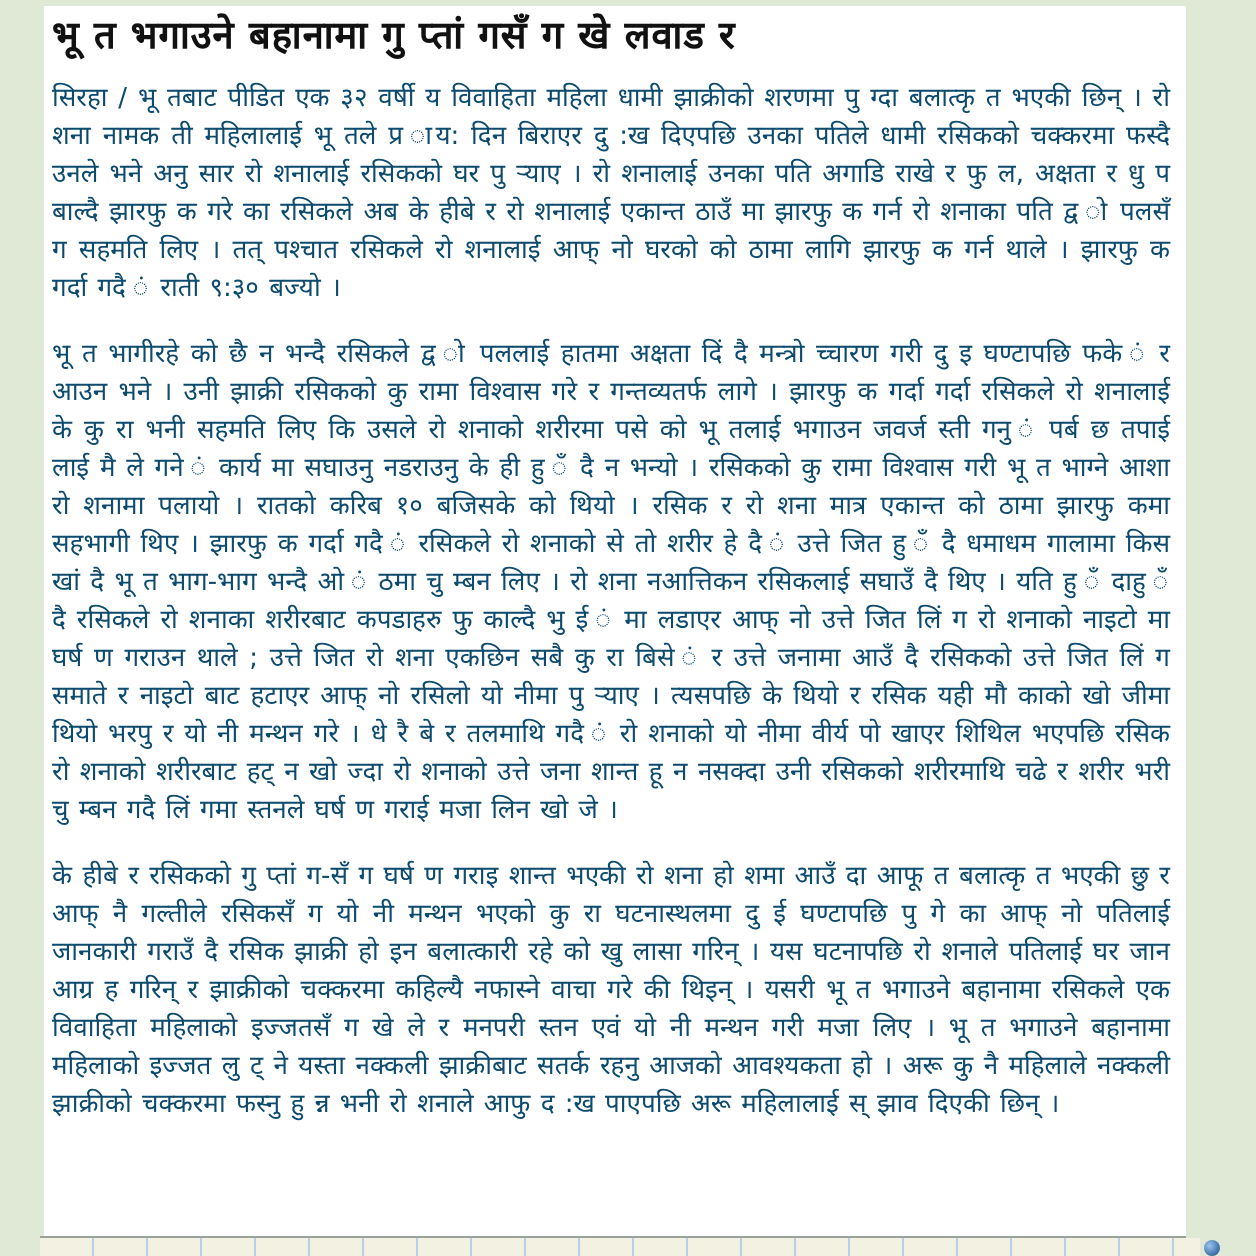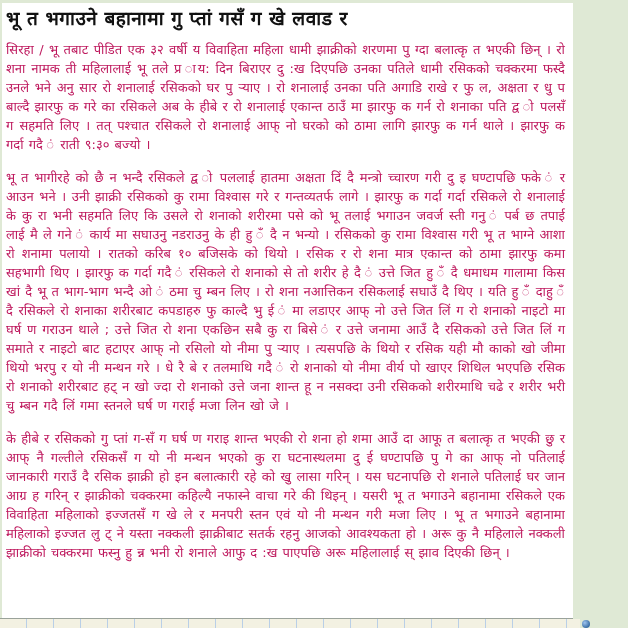--- a/index.html
+++ b/index.html
@@ -8,20 +8,21 @@
     width: 628px;
     height: 628px;
     overflow: hidden;
     background: #dfe9d5; 
     font-family: "DejaVu Sans", "Liberation Sans", sans-serif;
   }
   .viewport {
     position: relative;
     width: 580px;
     height: 628px;
+    margin-left: 20px;
   }
   
   .doc {
     position: absolute;
     top: 3px;
     left: 2px;
     right: 7px;
     bottom: 9px;
     background: #ffffff;
     color: #1d1d1d;
@@ -36,21 +37,21 @@
     font-weight: bold;
     letter-spacing: 0.5px;
     color: #111111;
   }
   .doc p {
     margin: 0 0 14px 0;
     font-size: 13px;
     line-height: 19px;
     text-align: justify;
     word-spacing: 1px;
-    color: #be185d;
+    color: #0c4a6e;
   }
   .doc p.last {
     margin-bottom: 0;
   }
   
   .bottom-rule {
     position: absolute;
     left: 0;
     right: 7px;
     bottom: 9px;

